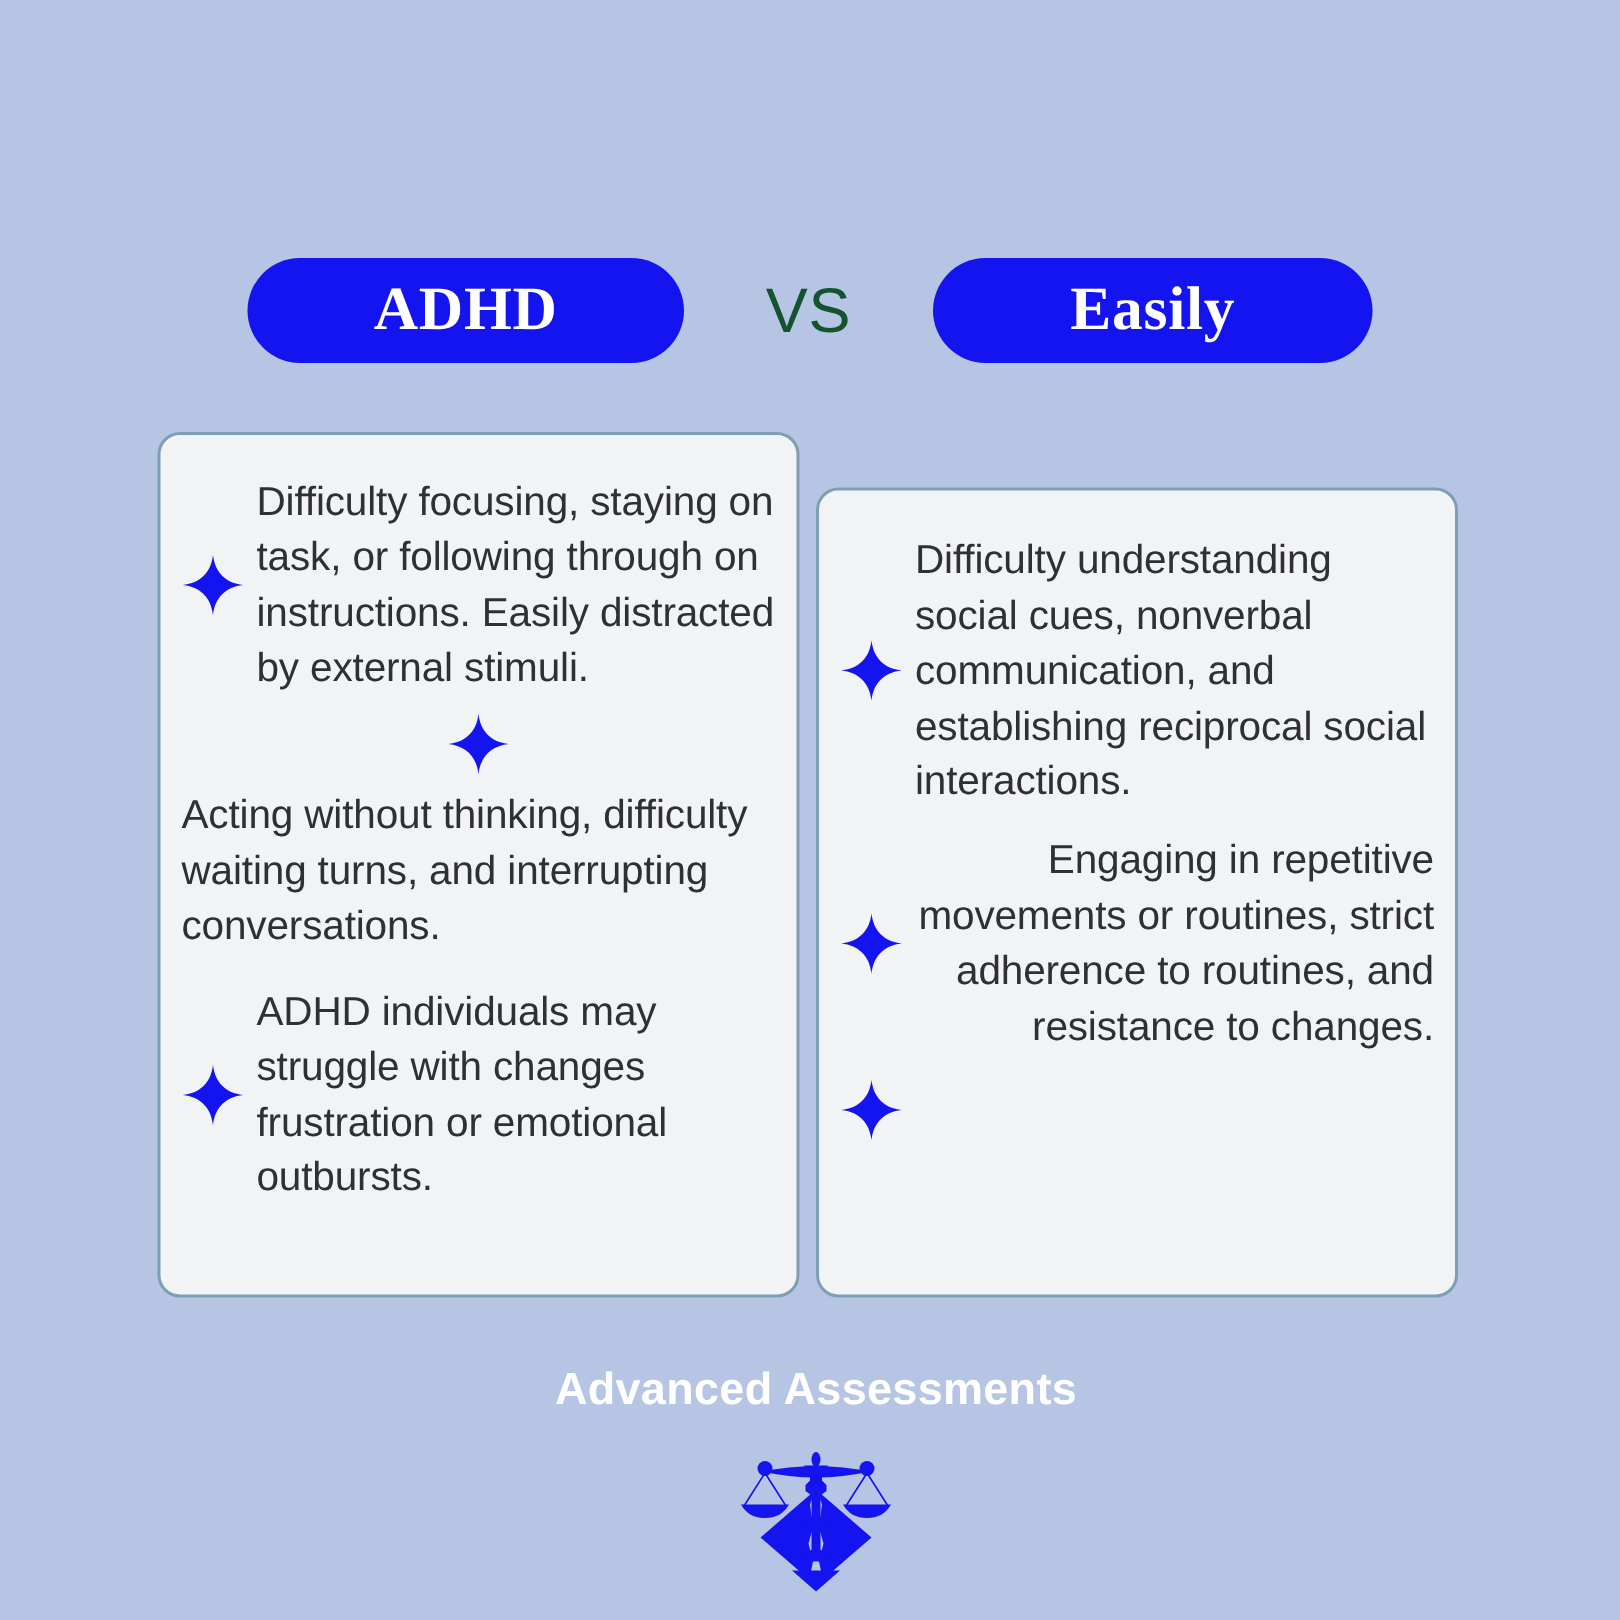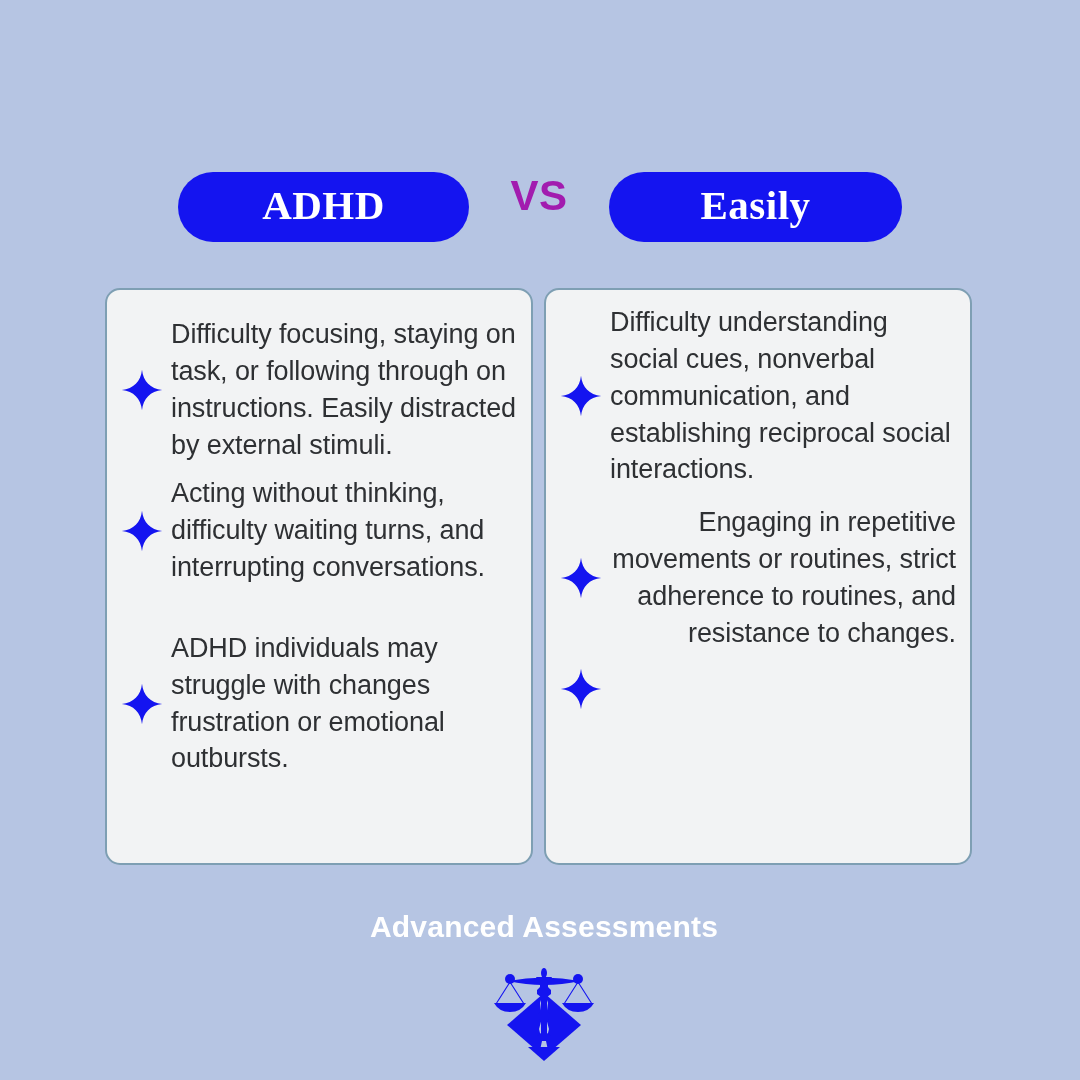--- a/index.html
+++ b/index.html
@@ -17,20 +17,21 @@
   }
 
   
   .header-row {
     position: absolute;
     top: 172px;
     left: 0;
     width: 1080px;
     height: 70px;
     display: flex;
+    align-items: center;
     justify-content: center;
   }
 
   .pill {
     height: 70px;
     border-radius: 35px;
     background: #1414f0;
     display: flex;
     align-items: center;
     justify-content: center;
@@ -40,25 +41,25 @@
     font-size: 41px;
     letter-spacing: 0.5px;
     line-height: 1;
     padding-bottom: 3px;
   }
 
   .pill-left  { width: 291px; }
   .pill-right { width: 293px; }
 
   .vs-label {
-    width: 140px;
+    width: 166px;
     text-align: center;
-    color: #a21caf;
-    font-family: "Liberation Sans", sans-serif;
-    font-weight: bold;
+    color: #14532d;
+    font-family: "Liberation Sans", sans-serif;
+    font-weight: normal;
     font-size: 42px;
     letter-spacing: 0.5px;
   }
 
   
   .cards-row {
     position: absolute;
     top: 288px;
     left: 105px;
     width: 867px;
@@ -72,30 +73,30 @@
     background: #f2f3f4;
     border: 2px solid #7e9fb3;
     border-radius: 15px;
     padding: 26px 14px 20px 14px;
     display: flex;
     flex-direction: column;
     justify-content: flex-start;
   }
 
   .card-left  { padding-top: 26px; }
-  .card-right { padding-top: 14px; }
+  .card-right { padding-top: 28px; margin-top: 37px; }
 
   .bullet-item {
     display: flex;
     align-items: center;
     gap: 8px;
   }
 
   .card-left  .bullet-item:nth-child(1) { margin-bottom: 12px; }
-  .card-left  .bullet-item:nth-child(2) { margin-bottom: 44px; }
+  .card-left  .bullet-item:nth-child(2) { margin-bottom: 20px; flex-direction: column; }
 
   .card-right .bullet-item:nth-child(1) { margin-bottom: 16px; }
   .card-right .bullet-item:nth-child(2) { margin-bottom: 16px; text-align: right; }
 
   .sparkle-icon {
     flex: 0 0 auto;
     width: 42px;
     height: 42px;
     display: block;
   }

